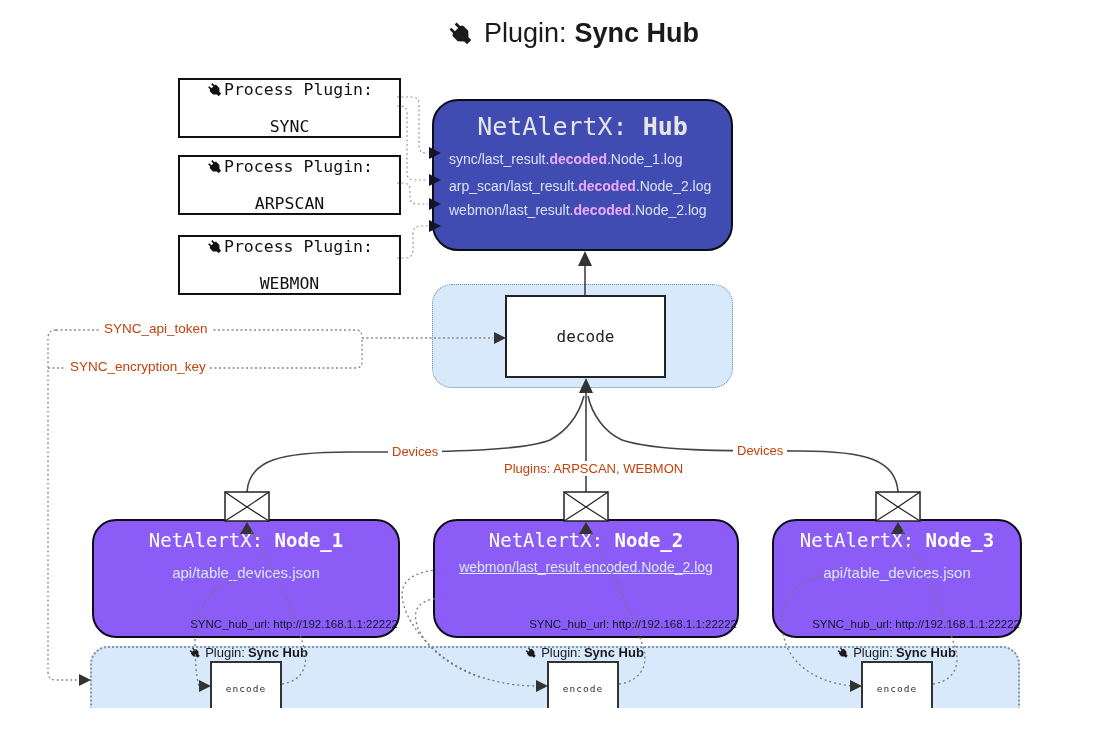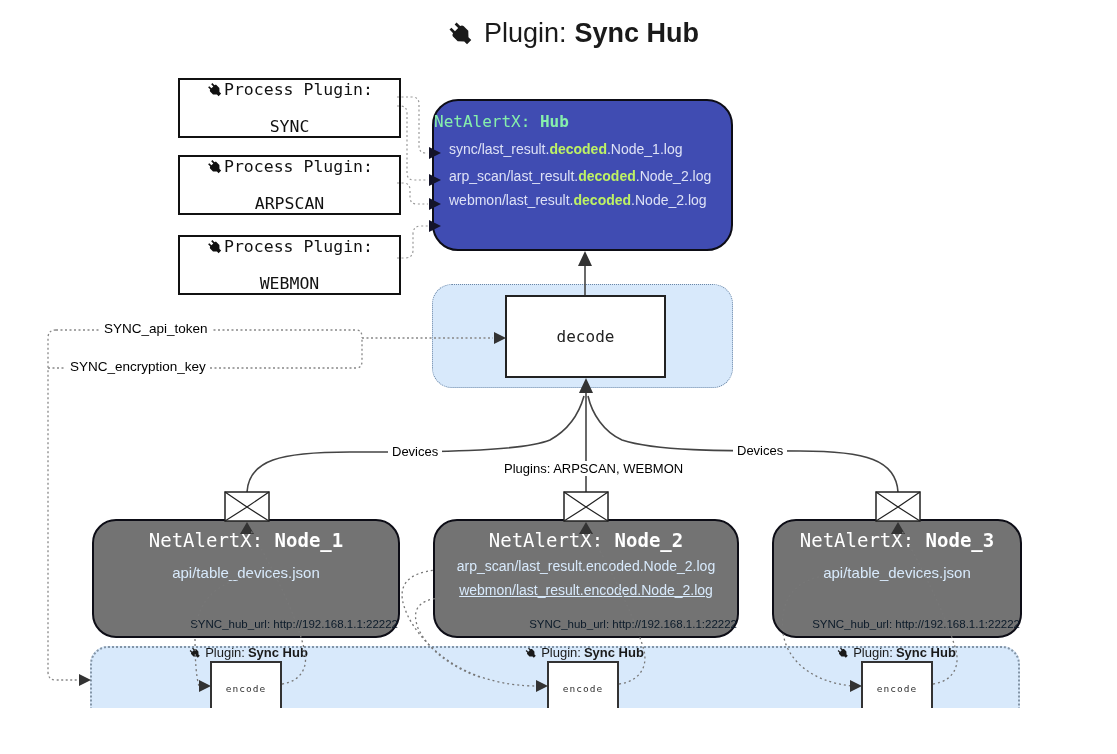--- a/index.html
+++ b/index.html
@@ -16,41 +16,41 @@
   .pbox{left:178px;width:219px;height:56px;border:2px solid #111;background:#fff;
         display:flex;flex-direction:column;align-items:center;justify-content:center;
         font-size:16.5px;z-index:2;}
   .pbox .l1{display:flex;align-items:center;gap:0;}
   .pbox .l2{margin-top:18px;}
 
   
   .hub-url{left:432px;top:80px;width:301px;text-align:center;font-size:11px;color:#111;z-index:2;}
   .hub{left:432px;top:99px;width:301px;height:152px;border-radius:26px;background:#404CB2;
        border:2.5px solid #0d0d16;box-sizing:border-box;z-index:1;}
-  .hub-title{margin-top:11px;text-align:left;font-size:16px;color:#86efac;}
+  .hub-title{margin-top:11px;text-align:center;font-size:25px;color:#e5e5e5;}
   .hub-title .bold{font-weight:bold;}
   .hub-logs{margin-top:9px;padding-left:15px;display:flex;flex-direction:column;}
   .hub-log{font-size:14px;color:#DDE1F6;line-height:19px;white-space:nowrap;}
-  .hub-log b{color:#bef264;}
+  .hub-log b{color:#f0abfc;}
   .hub-log:nth-child(2){margin-top:8px;}
   .hub-log:nth-child(3){margin-top:5px;}
   .hub-log:nth-child(4){margin-top:2px;}
 
   
   .band{background:#D8E9FB;box-sizing:border-box;z-index:1;}
   .decode-band{left:432px;top:284px;width:301px;height:104px;border-radius:20px;border:1.6px dotted #6C87A6;}
   .white-box{background:#fff;border:2px solid #222;box-sizing:border-box;display:flex;
              align-items:center;justify-content:center;z-index:2;}
   .decode-box{left:505px;top:295px;width:161px;height:83px;font-size:16px;color:#222;text-align:right;}
 
   
-  .line-label{background:#fff;padding:0 4px;font-size:13.5px;color:#000000;z-index:6;white-space:nowrap;}
-
-  
-  .node{top:519px;height:119px;border-radius:24px;background:#737373;border:2.5px solid #0d0d16;
+  .line-label{background:#fff;padding:0 4px;font-size:13.5px;color:#c2410c;z-index:6;white-space:nowrap;}
+
+  
+  .node{top:519px;height:119px;border-radius:24px;background:#8b5cf6;border:2.5px solid #0d0d16;
         box-sizing:border-box;z-index:1;}
   .node-title{margin-top:8px;text-align:center;font-size:19px;color:#fff;white-space:nowrap;}
   .node-title .bold{font-weight:bold;}
   .node-file{text-align:center;color:#D8EAFC;white-space:nowrap;}
   .node-url{position:absolute;bottom:6px;left:0;width:100%;text-align:right;font-size:11.5px;color:#0c1b2a;}
 
   
   .bottom-band{left:90px;top:646px;width:930px;height:79px;border-radius:18px;border:2px dotted #8395A7;}
   .enc-label{display:flex;align-items:center;justify-content:center;gap:3px;font-size:13px;color:#1a1a1a;z-index:2;white-space:nowrap;}
   .enc-label .bold{font-weight:bold;}
@@ -138,21 +138,20 @@
       <span>NetAlertX:</span> <span class="bold">Node_1</span>
     </div>
     <div class="node-file" style="margin-top:13px;font-size:15px;">api/table_devices.json</div>
     <div class="node-url">SYNC_hub_url: http://192.168.1.1:22222</div>
   </div>
 
   <div class="abs node" style="left:433px;width:306px;">
     <div class="node-title mono">
       <span>NetAlertX:</span> <span class="bold">Node_2</span>
     </div>
-    <div class="node-file" style="margin-top:7px;font-size:14px;">arp_scan/last_result.encoded.Node_2.log</div>
     <div class="node-file" style="margin-top:8px;font-size:14px;text-decoration:underline;">webmon/last_result.encoded.Node_2.log</div>
     <div class="node-url">SYNC_hub_url: http://192.168.1.1:22222</div>
   </div>
 
   <div class="abs node" style="left:772px;width:250px;">
     <div class="node-title mono">
       <span>NetAlertX:</span> <span class="bold">Node_3</span>
     </div>
     <div class="node-file" style="margin-top:13px;font-size:15px;">api/table_devices.json</div>
     <div class="node-url">SYNC_hub_url: http://192.168.1.1:22222</div>

